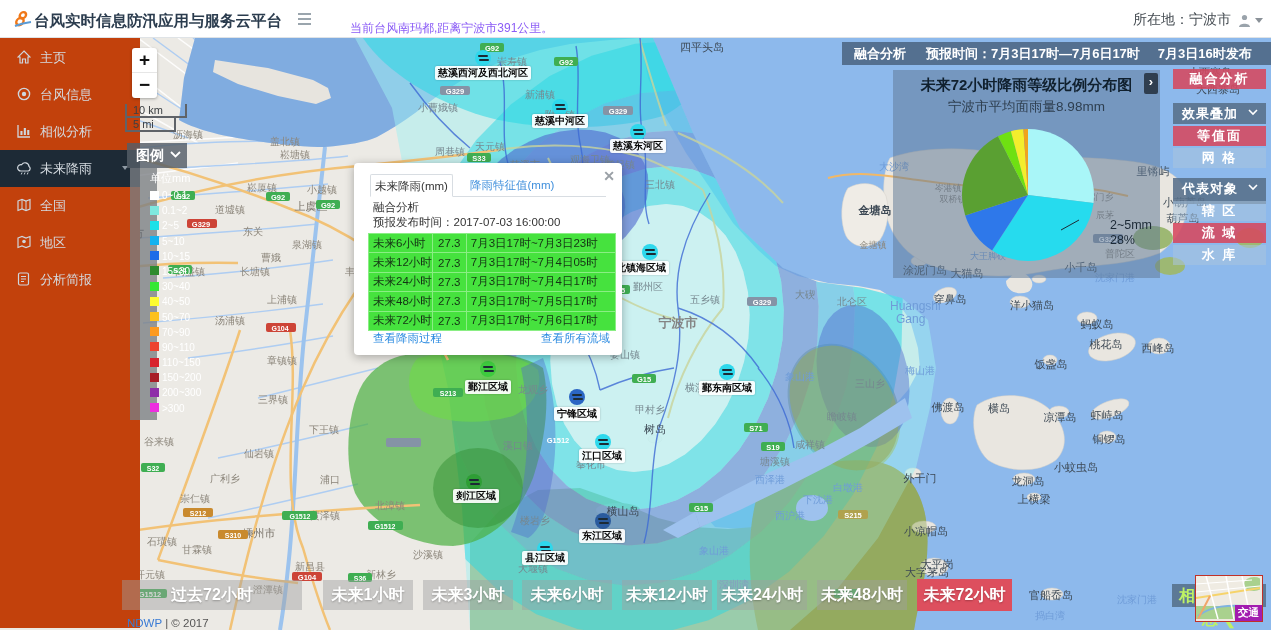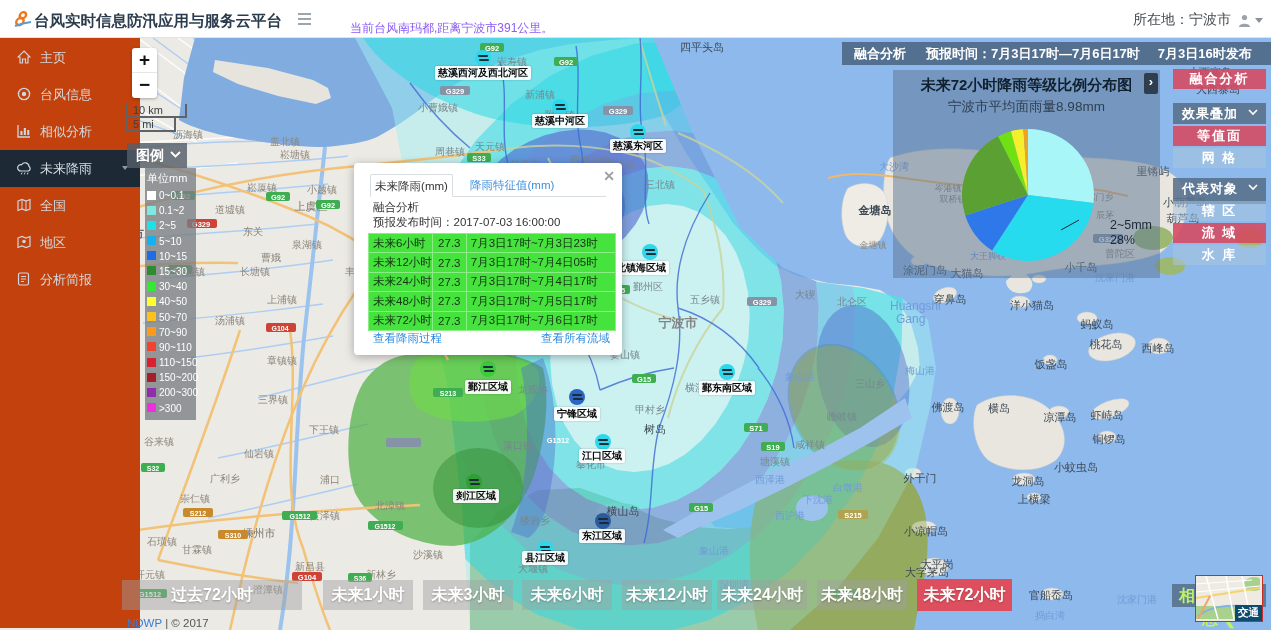--- a/index.html
+++ b/index.html
@@ -29,21 +29,21 @@
 
 #zoomc { left:132px; top:48px; width:25px; height:50px; background:#fff; border-radius:3px; box-shadow:0 1px 3px rgba(0,0,0,.3); text-align:center; font-weight:bold; font-size:19px; color:#111; }
 #zoomc div { height:25px; line-height:24px; }
 #zoomc div:first-child { border-bottom:1px solid #e6e6e6; }
 
 #scalebar { left:125px; top:103px; }
 
 #lgd { left:127px; top:143px; width:60px; }
 #lgdh { background:rgba(84,94,104,.82); color:#fff; font-size:14px; font-weight:bold; padding:4px 6px 4px 9px; height:25px; }
 #lgdh svg { float:right; margin-top:4px; }
-#lgdb { background:rgba(122,126,131,.78); color:#fff; font-size:10px; padding:3px 0 4px 2px; width:51px; margin-left:18px; white-space:nowrap;}
+#lgdb { background:rgba(122,126,131,.78); color:#fff; font-size:10px; padding:3px 0 4px 20px; width:27px; margin-left:3px; white-space:nowrap;}
 #lgdb .u { font-size:11px; margin-bottom:2px; }
 #lgdb .r { height:15.2px; line-height:15px; white-space:nowrap; }
 #lgdb .r b { display:inline-block; width:9px; height:9px; margin-right:3px; vertical-align:-0.5px; }
 
 #infobar { left:842px; top:42px; width:429px; height:23px; background:rgba(74,100,128,.86); color:#fff; font-size:13px; font-weight:bold; line-height:23px; white-space:nowrap; overflow:hidden; }
 #infobar span { margin-left:12px; }
 
 #piep { left:893px; top:70px; width:267px; height:208px; background:rgba(96,120,150,.52); }
 #piep .t1 { text-align:center; font-size:15px; font-weight:bold; color:#10202e; margin-top:6px; }
 #piep .t2 { text-align:center; font-size:13.5px; color:#2e3f50; margin-top:3px; }
@@ -55,21 +55,21 @@
 .rbtn.hdr2 { background:rgba(88,112,138,.88); text-align:left; padding-left:9px; letter-spacing:1px;}
 .rbtn.hdr2 svg { float:right; margin:6px 8px 0 0; }
 .rbtn.lite { background:rgba(170,196,222,.55); }
 
 .bbtn { top:580px; height:30px; background:rgba(160,160,160,.45); color:#fff; font-size:16px; font-weight:bold; text-align:center; line-height:30px; text-shadow:0 1px 2px rgba(0,0,0,.25); }
 #bb8 { top:579px; height:32px; background:#dd4f5e; line-height:32px; }
 
 #orgb { left:1172px; top:536px; width:94px; height:23px; background:rgba(88,115,142,.92); color:#bef264; font-size:16px; font-weight:bold; text-align:center; line-height:23px;margin-top:48px; }
 
 #mini { left:1195px; top:575px; width:68px; height:47px; border:1.5px solid #c03028; background:#eee9e0; overflow:hidden;}
-#mini .jt { position:absolute; right:0; bottom:0; background:#0c4a6e; color:#fff; font-size:10.5px; padding:1px 3px; font-weight:bold;}
+#mini .jt { position:absolute; right:0; bottom:0; background:#a21caf; color:#fff; font-size:10.5px; padding:1px 3px; font-weight:bold;}
 
 #attr { left:127px; top:617px; font-size:11.5px; color:#555; }
 #attr b { color:#3a7bd5; font-weight:normal; }
 
 #pop { position:absolute; left:354px; top:163px; width:268px; height:192px; background:#fff; border-radius:4px; box-shadow:0 2px 10px rgba(0,0,0,.3); font-size:11.5px; z-index:60;}
 #pop .x { position:absolute; right:7px; top:5px; color:#9aa0a6; font-size:14px; font-weight:bold;}
 #pop .tabs { position:absolute; left:16px; top:11px; height:23px; width:236px; border-bottom:1px solid #d8dde2; }
 #pop .tab1 { position:absolute; left:0; top:0; width:83px; height:23px; border:1px solid #d8dde2; border-bottom:1px solid #fff; text-align:center; line-height:22px; color:#333; background:#fff; border-radius:2px 2px 0 0;}
 #pop .tab2 { position:absolute; left:100px; top:4px; color:#3f8fdc; }
 #pop .meta { position:absolute; left:19px; top:37px; color:#333; line-height:15px; }

